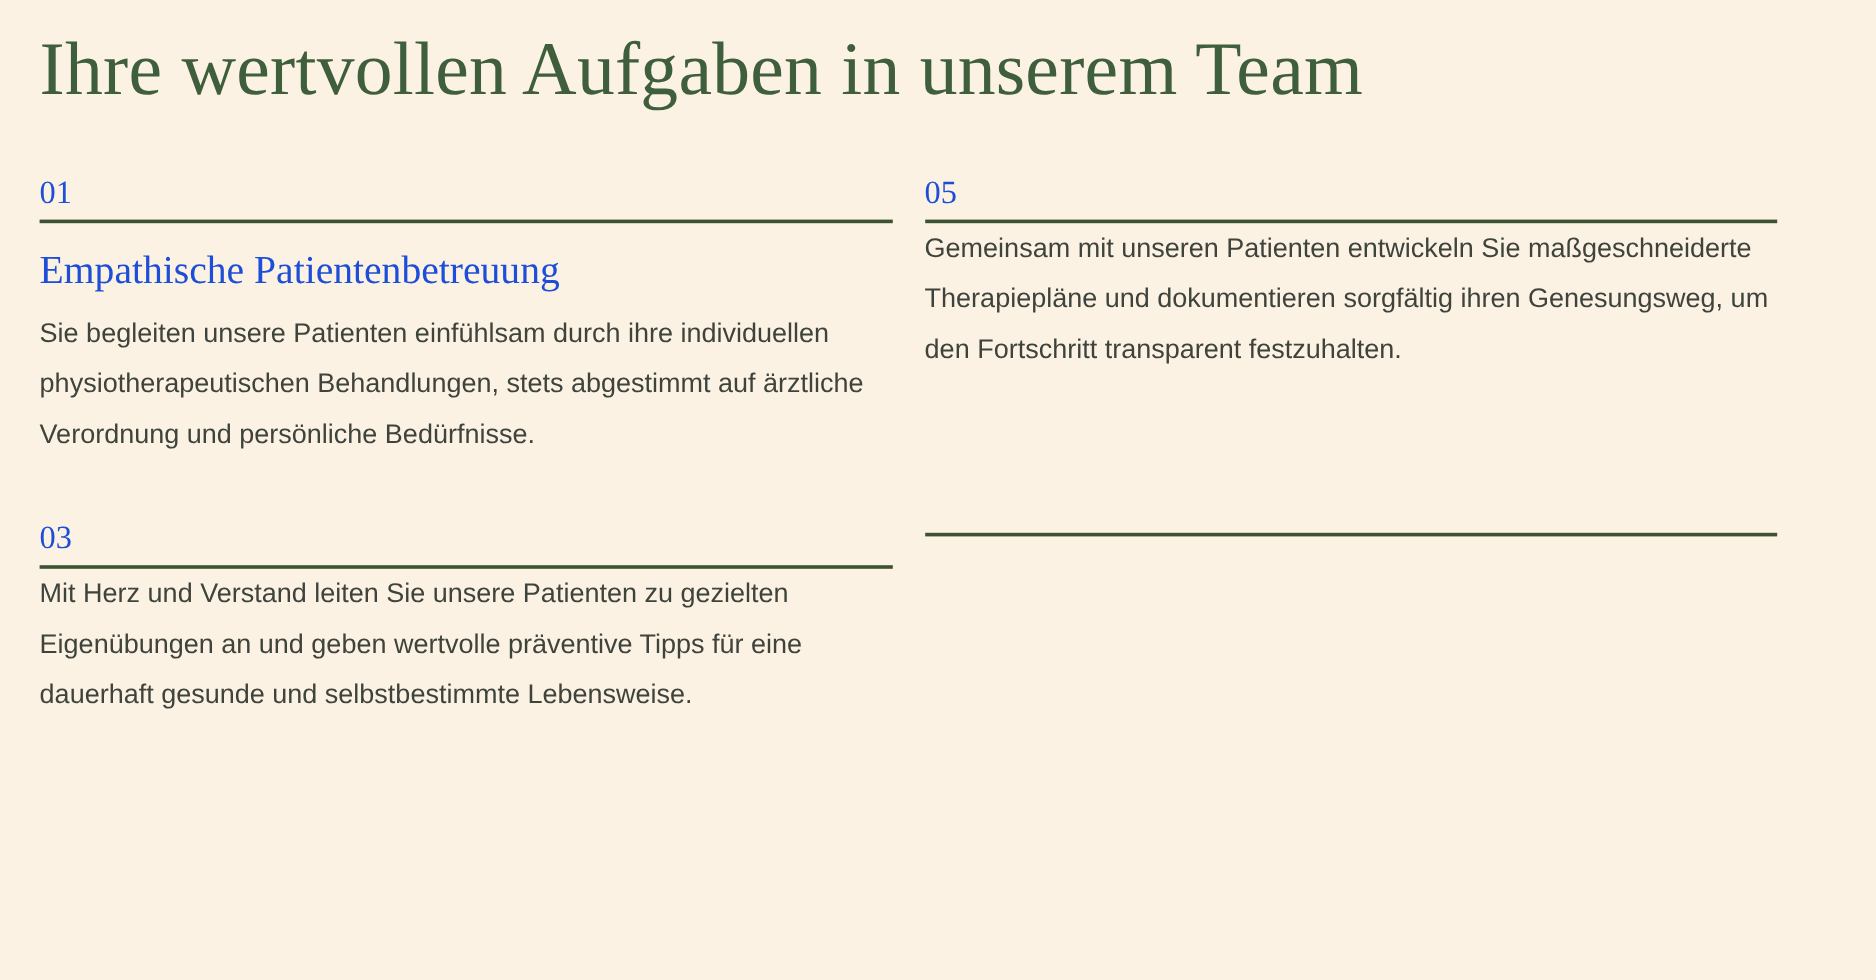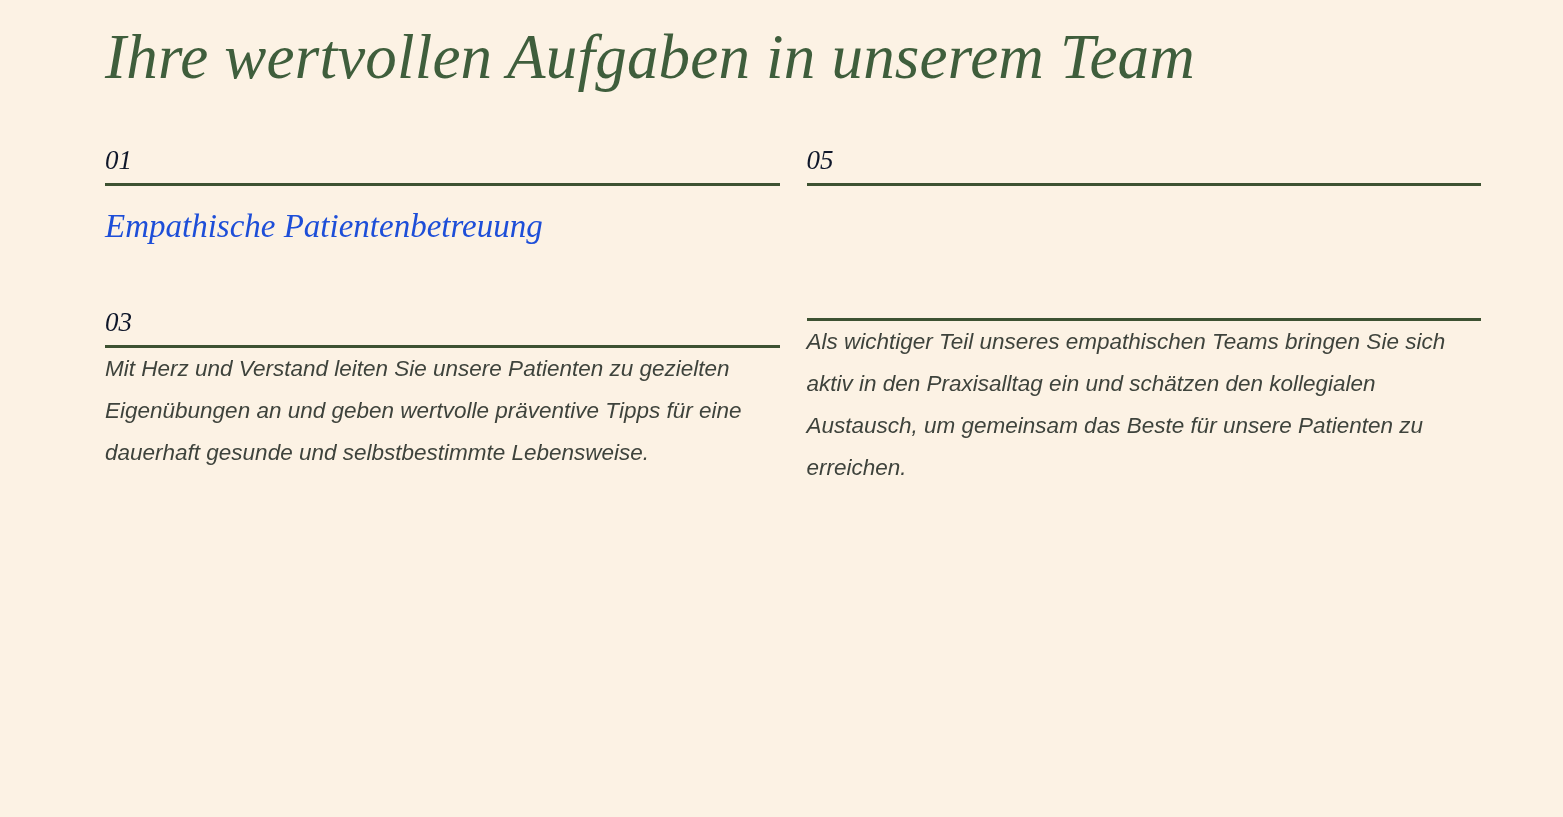--- a/index.html
+++ b/index.html
@@ -9,22 +9,21 @@
   }
   body {
     width: 1563px;
     height: 817px;
     background: #fcf2e4;
     font-family: "Liberation Sans", sans-serif;
     overflow: hidden;
   }
   .section {
     box-sizing: border-box;
-    padding: 24px 82px 0 105px;
-    font-style: italic;
+    padding: 24px 82px 0 33px;
   }
   .heading {
     font-family: "Liberation Serif", serif;
     font-weight: 400;
     font-size: 63px;
     line-height: 1.05;
     color: #3f5e3c;
     margin: 0 0 57px 0;
     letter-spacing: 0.2px;
   }
@@ -32,21 +31,21 @@
     display: grid;
     grid-template-columns: 1fr 1fr;
     column-gap: 27px;
     row-gap: 52px;
   }
   .card { min-width: 0; }
   .card-number {
     font-family: "Liberation Serif", serif;
     font-size: 27px;
     line-height: 1;
-    color: #0f172a;
+    color: #1d4ed8;
   }
   .card-divider {
     height: 3px;
     background: #3d5232;
     margin-top: 9px;
   }
   .card-title {
     font-family: "Liberation Serif", serif;
     font-weight: 400;
     font-size: 33px;
@@ -67,32 +66,33 @@
 <div class="section">
 
   <h1 class="heading">Ihre wertvollen Aufgaben in unserem Team</h1>
 
   <div class="grid">
 
     <div class="card">
       <div class="card-number">01</div>
       <div class="card-divider"></div>
       <h2 class="card-title">Empathische Patientenbetreuung</h2>
+      <p class="card-desc">Sie begleiten unsere Patienten einfühlsam durch ihre individuellen physiotherapeutischen Behandlungen, stets abgestimmt auf ärztliche Verordnung und persönliche Bedürfnisse.</p>
     </div>
 
     <div class="card">
       <div class="card-number">05</div>
       <div class="card-divider"></div>
+      <p class="card-desc">Gemeinsam mit unseren Patienten entwickeln Sie maßgeschneiderte Therapiepläne und dokumentieren sorgfältig ihren Genesungsweg, um den Fortschritt transparent festzuhalten.</p>
     </div>
 
     <div class="card">
       <div class="card-number">03</div>
       <div class="card-divider"></div>
       <p class="card-desc">Mit Herz und Verstand leiten Sie unsere Patienten zu gezielten Eigenübungen an und geben wertvolle präventive Tipps für eine dauerhaft gesunde und selbstbestimmte Lebensweise.</p>
     </div>
 
     <div class="card">
       <div class="card-divider"></div>
-      <p class="card-desc">Als wichtiger Teil unseres empathischen Teams bringen Sie sich aktiv in den Praxisalltag ein und schätzen den kollegialen Austausch, um gemeinsam das Beste für unsere Patienten zu erreichen.</p>
     </div>
 
   </div>
 </div>
 
 </body></html>

